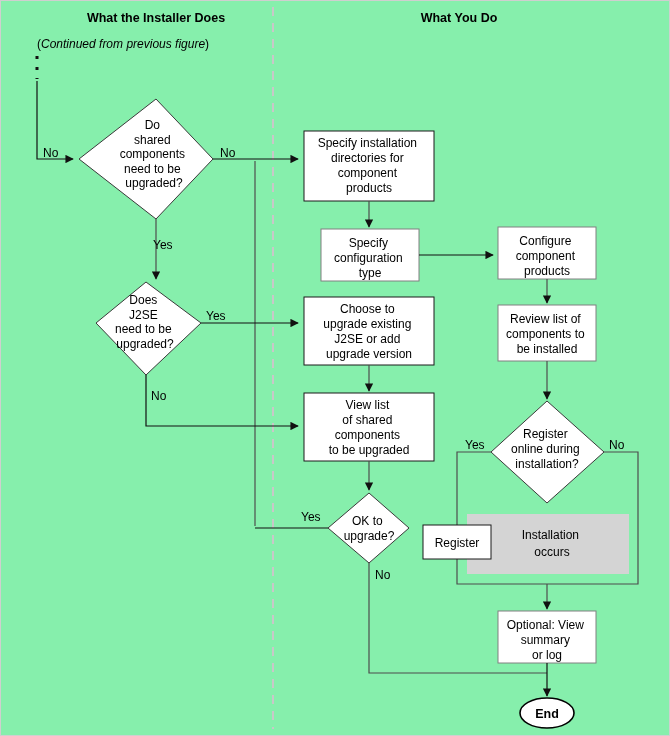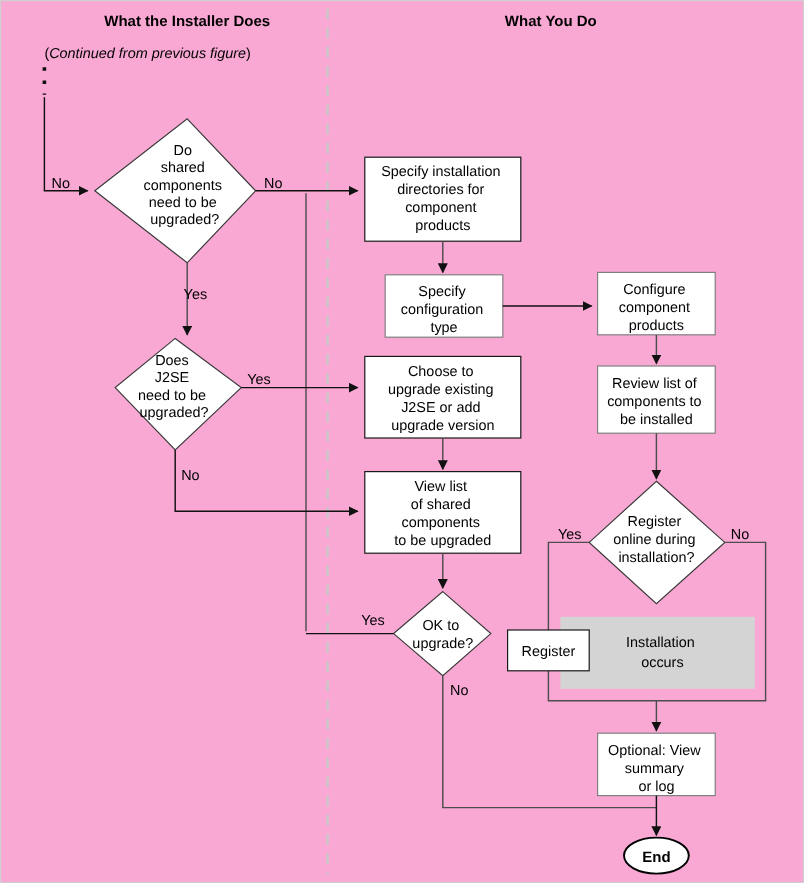--- a/index.html
+++ b/index.html
@@ -4,21 +4,21 @@
 <style>
   html, body {
     margin: 0;
     padding: 0;
     background: #ffffff;
   }
   #page {
     position: relative;
     width: 670px;
     height: 736px;
-    background: #f9a8d4;
+    background: #86efac;
     border: 1px solid #cfcfcf;
     box-sizing: border-box;
     overflow: hidden;
     font-family: "Liberation Sans", sans-serif;
   }
   svg#flow {
     position: absolute;
     left: 0;
     top: 0;
     width: 670px;

